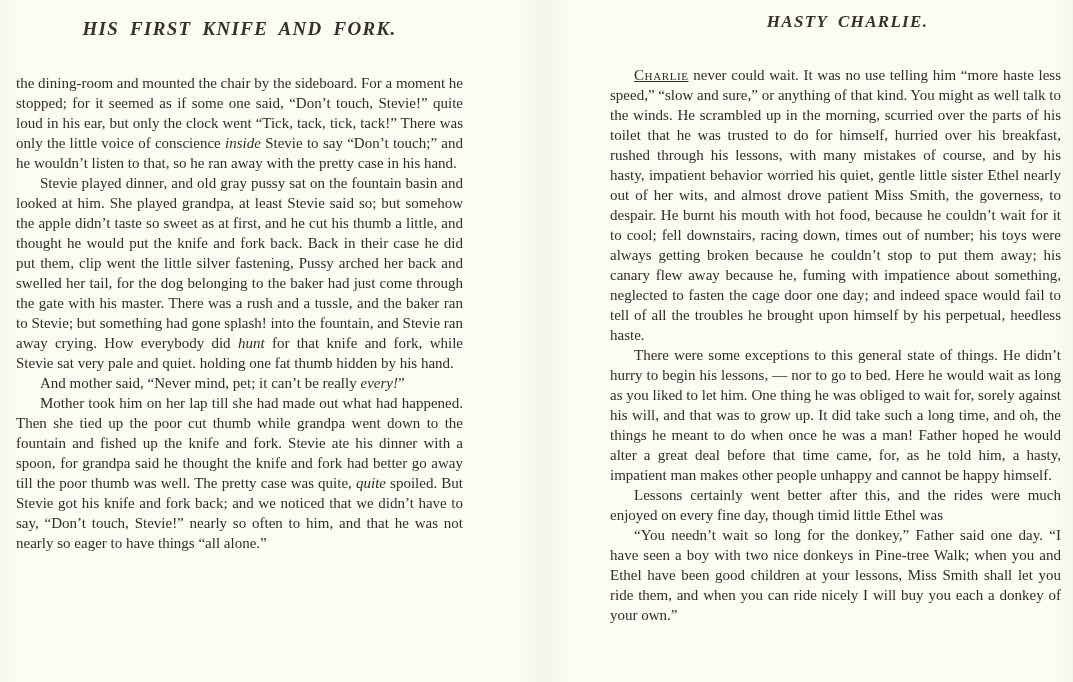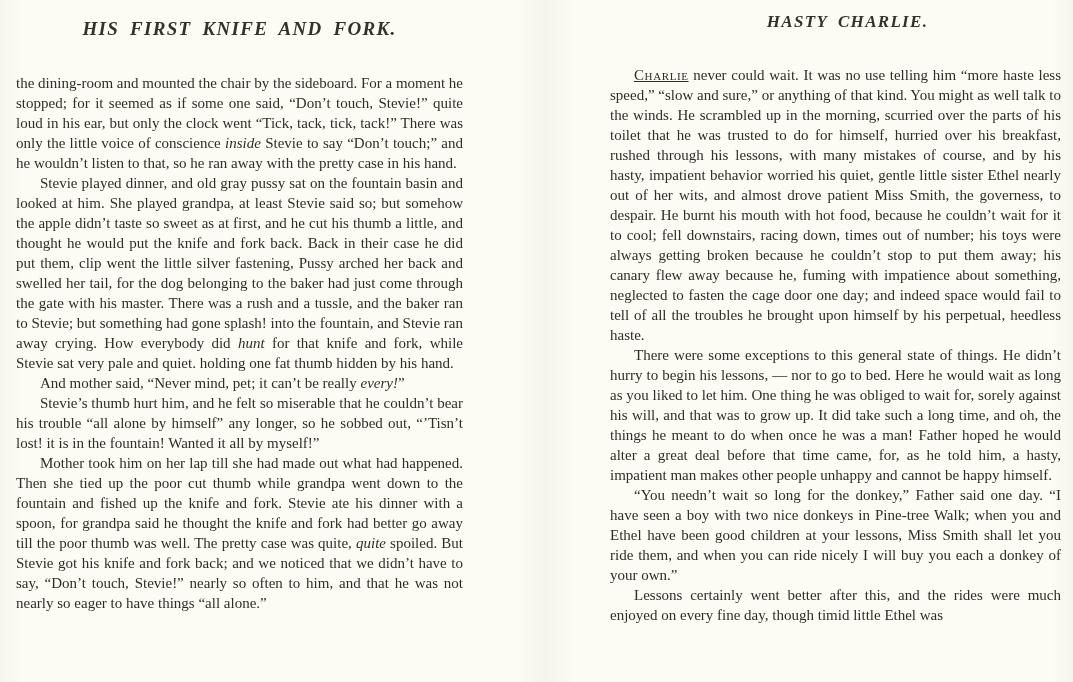--- a/index.html
+++ b/index.html
@@ -93,26 +93,25 @@
 
 <div class="scan-vignette"></div>
 <div class="gutter"></div>
 
 <section class="page page-left">
   <h1 class="running-head head-left">HIS FIRST KNIFE AND FORK.</h1>
   <div class="body-text">
       <p class="noindent">the dining-room and mounted the chair by the sideboard.  For a moment he stopped; for it seemed as if some one said, “Don’t touch, Stevie!” quite loud in his ear, but only the clock went “Tick, tack, tick, tack!”  There was only the little voice of conscience <i>inside</i> Stevie to say “Don’t touch;” and he wouldn’t listen to that, so he ran away with the pretty case in his hand.</p>
       <p>Stevie played dinner, and old gray pussy sat on the fountain basin and looked at him.  She played grandpa, at least Stevie said so; but somehow the apple didn’t taste so sweet as at first, and he cut his thumb a little, and thought he would put the knife and fork back.  Back in their case he did put them, clip went the little silver fastening, Pussy arched her back and swelled her tail, for the dog belonging to the baker had just come through the gate with his master.  There was a rush and a tussle, and the baker ran to Stevie; but something had gone splash! into the fountain, and Stevie ran away crying.  How everybody did <i>hunt</i> for that knife and fork, while Stevie sat very pale and quiet. holding one fat thumb hidden by his hand.</p>
       <p>And mother said, “Never mind, pet; it can’t be really <i>every!</i>”</p>
-      <p>Stevie’s thumb hurt him, and he felt so miserable that he couldn’t bear his trouble “all alone by himself” any longer, so he sobbed out, “’Tisn’t lost! it is in the fountain!  Wanted it all by myself!”</p>
       <p>Mother took him on her lap till she had made out what had happened.  Then she tied up the poor cut thumb while grandpa went down to the fountain and fished up the knife and fork.  Stevie ate his dinner with a spoon, for grandpa said he thought the knife and fork had better go away till the poor thumb was well.  The pretty case was quite, <i>quite</i> spoiled.  But Stevie got his knife and fork back; and we noticed that we didn’t have to say, “Don’t touch, Stevie!” nearly so often to him, and that he was not nearly so eager to have things “all alone.”</p>
     </div>
 </section>
 
 <section class="page page-right">
   <h1 class="running-head head-right">HASTY CHARLIE.</h1>
   <div class="body-text">
       <p><span class="sc">Charlie</span> never could wait.  It was no use telling him “more haste less speed,” “slow and sure,” or anything of that kind.  You might as well talk to the winds.  He scrambled up in the morning, scurried over the parts of his toilet that he was trusted to do for himself, hurried over his breakfast, rushed through his lessons, with many mistakes of course, and by his hasty, impatient behavior worried his quiet, gentle little sister Ethel nearly out of her wits, and almost drove patient Miss Smith, the governess, to despair. He burnt his mouth with hot food, because he couldn’t wait for it to cool; fell downstairs, racing down, times out of number; his toys were always getting broken because he couldn’t stop to put them away; his canary flew away because he, fuming with impatience about something, neglected to fasten the cage door one day; and indeed space would fail to tell of all the troubles he brought upon himself by his perpetual, heedless haste.</p>
       <p>There were some exceptions to this general state of things. He didn’t hurry to begin his lessons, — nor to go to bed.  Here he would wait as long as you liked to let him.  One thing he was obliged to wait for, sorely against his will, and that was to grow up.  It did take such a long time, and oh, the things he meant to do when once he was a man!  Father hoped he would alter a great deal before that time came, for, as he told him, a hasty, impatient man makes other people unhappy and cannot be happy himself.</p>
+      <p>Lessons certainly went better after this, and the rides were much enjoyed on every fine day, though timid little Ethel was</p>
       <p>“You needn’t wait so long for the donkey,” Father said one day.  “I have seen a boy with two nice donkeys in Pine-tree Walk; when you and Ethel have been good children at your lessons, Miss Smith shall let you ride them, and when you can ride nicely I will buy you each a donkey of your own.”</p>
-      <p>Lessons certainly went better after this, and the rides were much enjoyed on every fine day, though timid little Ethel was</p>
     </div>
 </section>
 
 </body></html>

